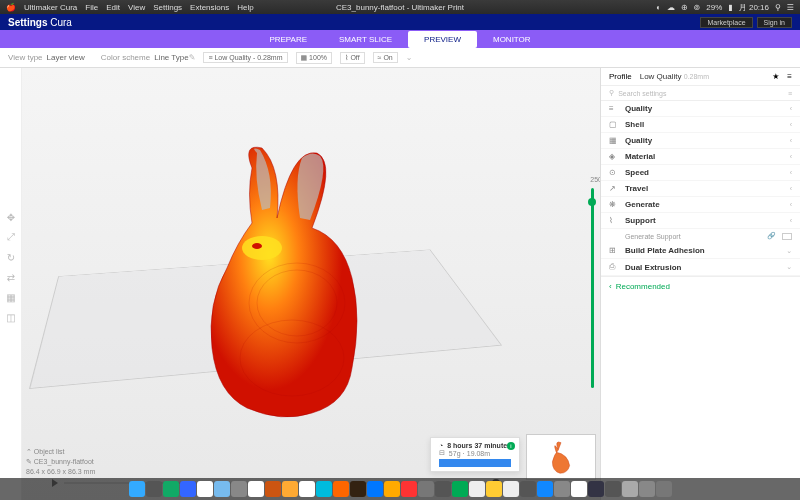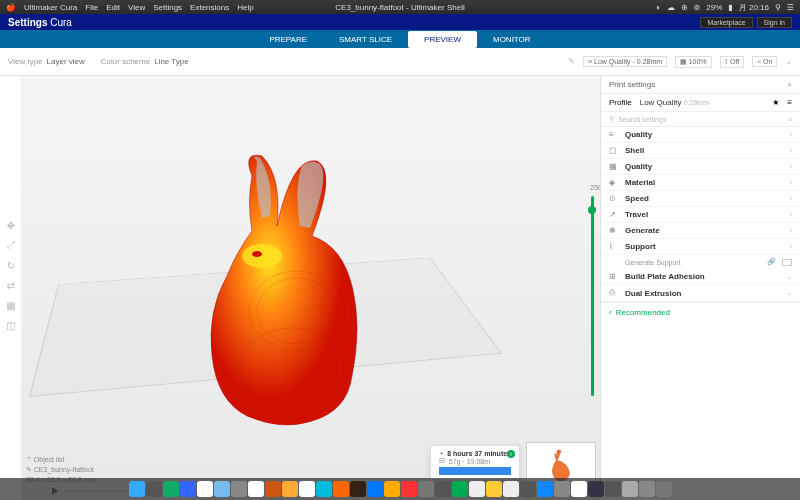--- a/index.html
+++ b/index.html
@@ -4,24 +4,24 @@
 <style>
 *{margin:0;padding:0;box-sizing:border-box;font-family:-apple-system,BlinkMacSystemFont,"Segoe UI",sans-serif}
 body{width:800px;height:500px;background:#1a1a1a;overflow:hidden;position:relative}
 .mac-menubar{height:14px;background:linear-gradient(#3a3a3a,#2a2a2a);display:flex;align-items:center;color:#ddd;font-size:8px;padding:0 6px;justify-content:space-between}
 .mac-left{display:flex;gap:8px}
 .mac-right{display:flex;gap:6px;align-items:center}
 .app-header{height:16px;background:#061884;display:flex;align-items:center;padding:0 8px;color:#fff;font-size:10px;justify-content:space-between}
 .app-title{font-weight:300}.app-title b{font-weight:600}
 .header-right{display:flex;gap:4px}
 .hbtn{border:1px solid #444;color:#ccc;font-size:7px;padding:1px 6px;background:#222}
-.nav-tabs{height:18px;background:#0369a1;display:flex;align-items:center;justify-content:center;gap:0}
+.nav-tabs{height:18px;background:#8b5cf6;display:flex;align-items:center;justify-content:center;gap:0}
 .nav-tab{color:#fff;font-size:8px;padding:4px 16px;cursor:pointer}
 .nav-tab.active{background:#fff;color:#061884;border-radius:2px}
-.toolbar{height:28px;background:#fff;border-bottom:1px solid #ddd;display:flex;align-items:center;padding:0 8px;font-size:8px;color:#666;justify-content:space-between}
+.toolbar{height:20px;background:#fff;border-bottom:1px solid #ddd;display:flex;align-items:center;padding:0 8px;font-size:8px;color:#666;justify-content:flex-start}
 .tb-left{display:flex;gap:16px}
 .tb-group{display:flex;gap:4px;align-items:center}
 .tb-label{color:#999}
 .tb-right{display:flex;gap:8px;align-items:center}
 .qbadge{border:1px solid #ddd;padding:1px 4px;font-size:7px}
 .main{display:flex;height:436px;position:relative;background:#fafafa}
 .left-tools{width:22px;background:#fff;border-right:1px solid #eee;display:flex;flex-direction:column;padding-top:140px;gap:2px}
 .tool-btn{width:18px;height:18px;margin:0 2px;display:flex;align-items:center;justify-content:center;color:#bbb;font-size:10px}
 .viewport{flex:1;position:relative;background:linear-gradient(#f5f5f5,#e8e8e8);overflow:hidden}
 .buildplate{position:absolute;left:30px;top:150px;width:420px;height:180px;border:1px solid #ccc;transform:perspective(600px) rotateX(55deg) rotateZ(-8deg);background:rgba(200,200,210,.1)}
@@ -67,21 +67,21 @@
   <div class="mac-left">
     <span>🍎</span>
     <span>Ultimaker Cura</span>
     <span>File</span>
     <span>Edit</span>
     <span>View</span>
     <span>Settings</span>
     <span>Extensions</span>
     <span>Help</span>
   </div>
-  <span style="position:absolute;left:50%;transform:translateX(-50%)">CE3_bunny-flatfoot - Ultimaker Shell</span>
+  <span style="position:absolute;left:50%;transform:translateX(-50%)">CE3_bunny-flatfoot - Ultimaker Print</span>
   <div class="mac-right">
     <span>◐</span>
     <span>☁</span>
     <span>⊕</span>
     <span>⊚</span>
     <span>29%</span>
     <span>▮</span>
     <span>月 20:16</span>
     <span>⚲</span>
     <span>☰</span>
@@ -189,24 +189,20 @@
     </div>
 
     <div class="mini-preview">
       <svg viewBox="0 0 70 46">
           <path d="M 35 8 Q 28 5 32 15 Q 26 6 30 18 Q 42 20 44 32 Q 42 40 34 40 Q 26 38 26 28 Q 28 20 32 16 Z" fill="#e73" stroke="#c41" stroke-width="0.5"></path>
         </svg>
     </div>
   </div>
 
   <div class="settings-panel">
-    <div class="panel-header">
-      <span>Print settings</span>
-      <span class="panel-close">×</span>
-    </div>
     <div class="profile-row">
       <span>Profile</span>
       <span class="profile-sel"><span>Low Quality</span> <span class="profile-sub">0.28mm</span></span>
       <span>★</span>
       <span>≡</span>
     </div>
     <div class="search-row">
       <span>⚲</span>
       <span placeholder="Search settings">Search settings</span>
       <span style="margin-left:auto">≡</span>

